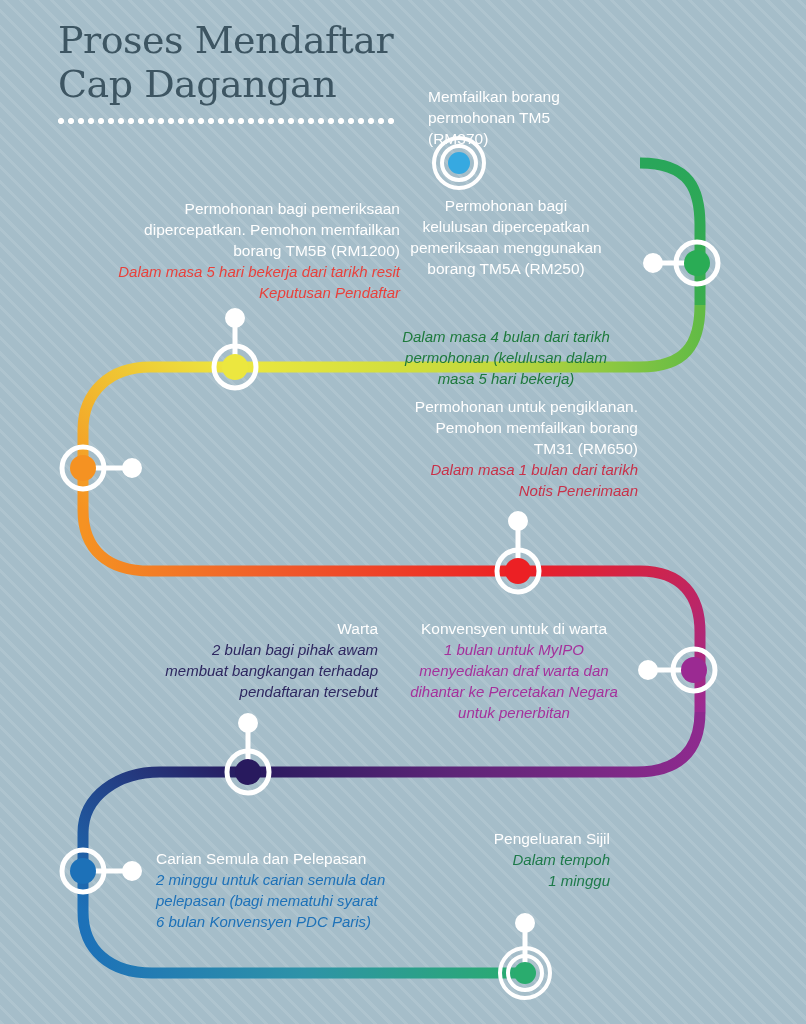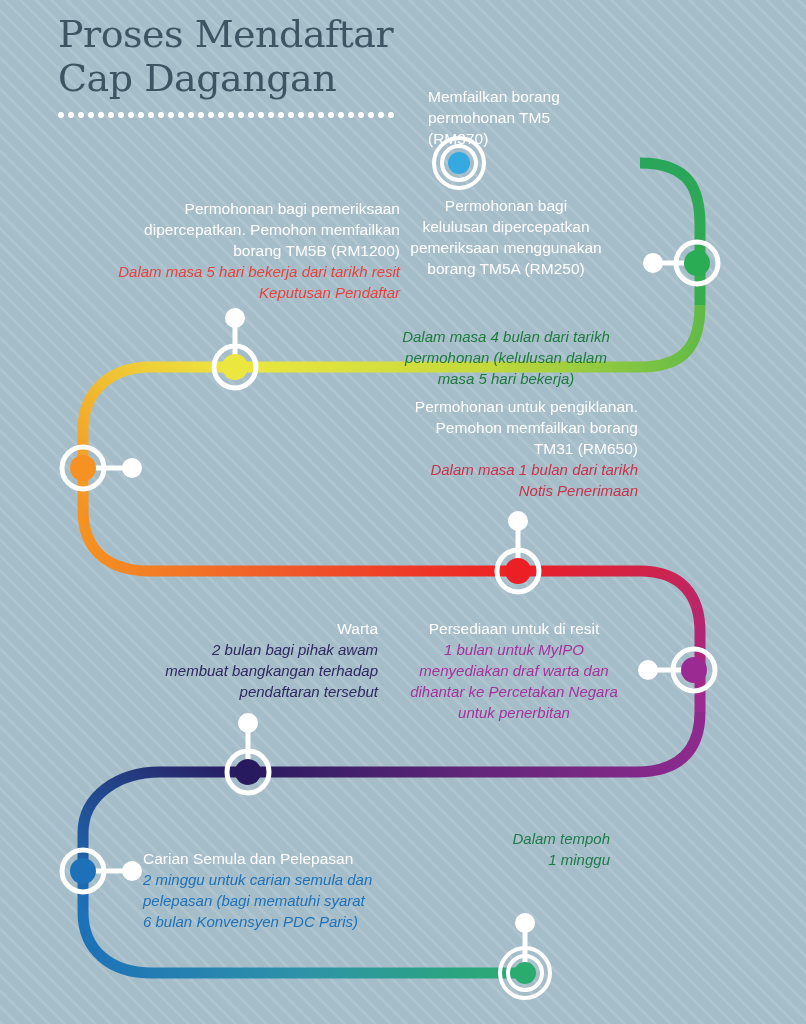--- a/index.html
+++ b/index.html
@@ -31,21 +31,21 @@
     position: absolute;
     left: 0;
     top: 0;
     width: 806px;
     height: 1024px;
   }
   
   .title-block {
     position: absolute;
     left: 58px;
-    top: 12px;
+    top: 18px;
     width: 420px;
   }
   .title-line {
     font-family: "DejaVu Serif", "Liberation Serif", serif;
     font-size: 38px;
     line-height: 44px;
     color: #3d5562;
     letter-spacing: -0.5px;
     white-space: nowrap;
   }
@@ -255,39 +255,40 @@
 
   <div class="step align-center" style="left:370px; top:396px; width:268px;">
     <div class="step-title">Permohonan untuk pengiklanan.
 Pemohon memfailkan borang
 TM31 (RM650)</div>
     <div class="step-sub" style="color:#c8324a;">Dalam masa 1 bulan dari tarikh
 Notis Penerimaan</div>
   </div>
 
   <div class="step align-right" style="left:390px; top:618px; width:248px;">
-    <div class="step-title">Persediaan untuk di resit</div>
+    <div class="step-title">Konvensyen untuk di warta</div>
     <div class="step-sub" style="color:#a5319c;">1 bulan untuk MyIPO
 menyediakan draf warta dan
 dihantar ke Percetakan Negara
 untuk penerbitan</div>
   </div>
 
   <div class="step align-center" style="left:120px; top:618px; width:258px;">
     <div class="step-title">Warta</div>
     <div class="step-sub" style="color:#2e2760;">2 bulan bagi pihak awam
 membuat bangkangan terhadap
 pendaftaran tersebut</div>
   </div>
 
-  <div class="step align-left" style="left:143px; top:828px; width:268px;">
+  <div class="step align-left" style="left:156px; top:828px; width:268px;">
     <div class="step-title">Carian Semula dan Pelepasan</div>
     <div class="step-sub" style="color:#1d71b8;">2 minggu untuk carian semula dan
 pelepasan (bagi mematuhi syarat
 6 bulan Konvensyen PDC Paris)</div>
   </div>
 
   <div class="step align-center" style="left:440px; top:828px; width:170px;">
+    <div class="step-title">Pengeluaran Sijil</div>
     <div class="step-sub" style="color:#1e7a4a;">Dalam tempoh
 1 minggu</div>
   </div>
 
 </div>
 
 </body></html>

